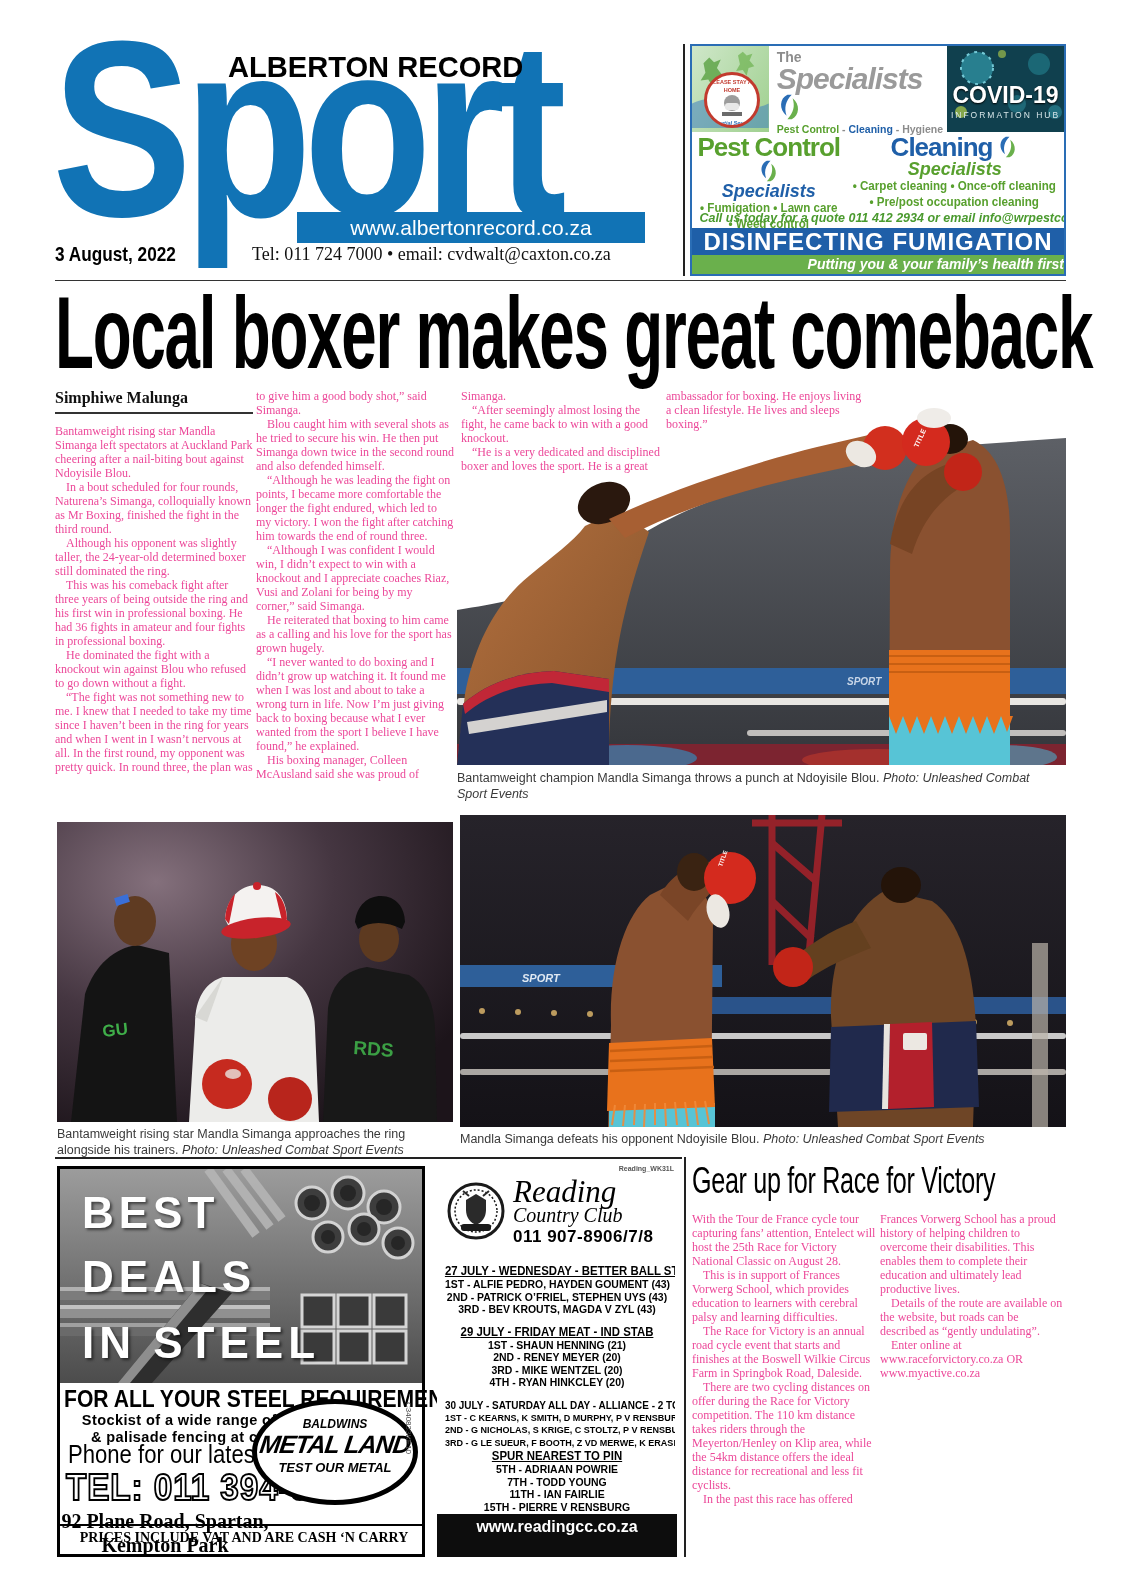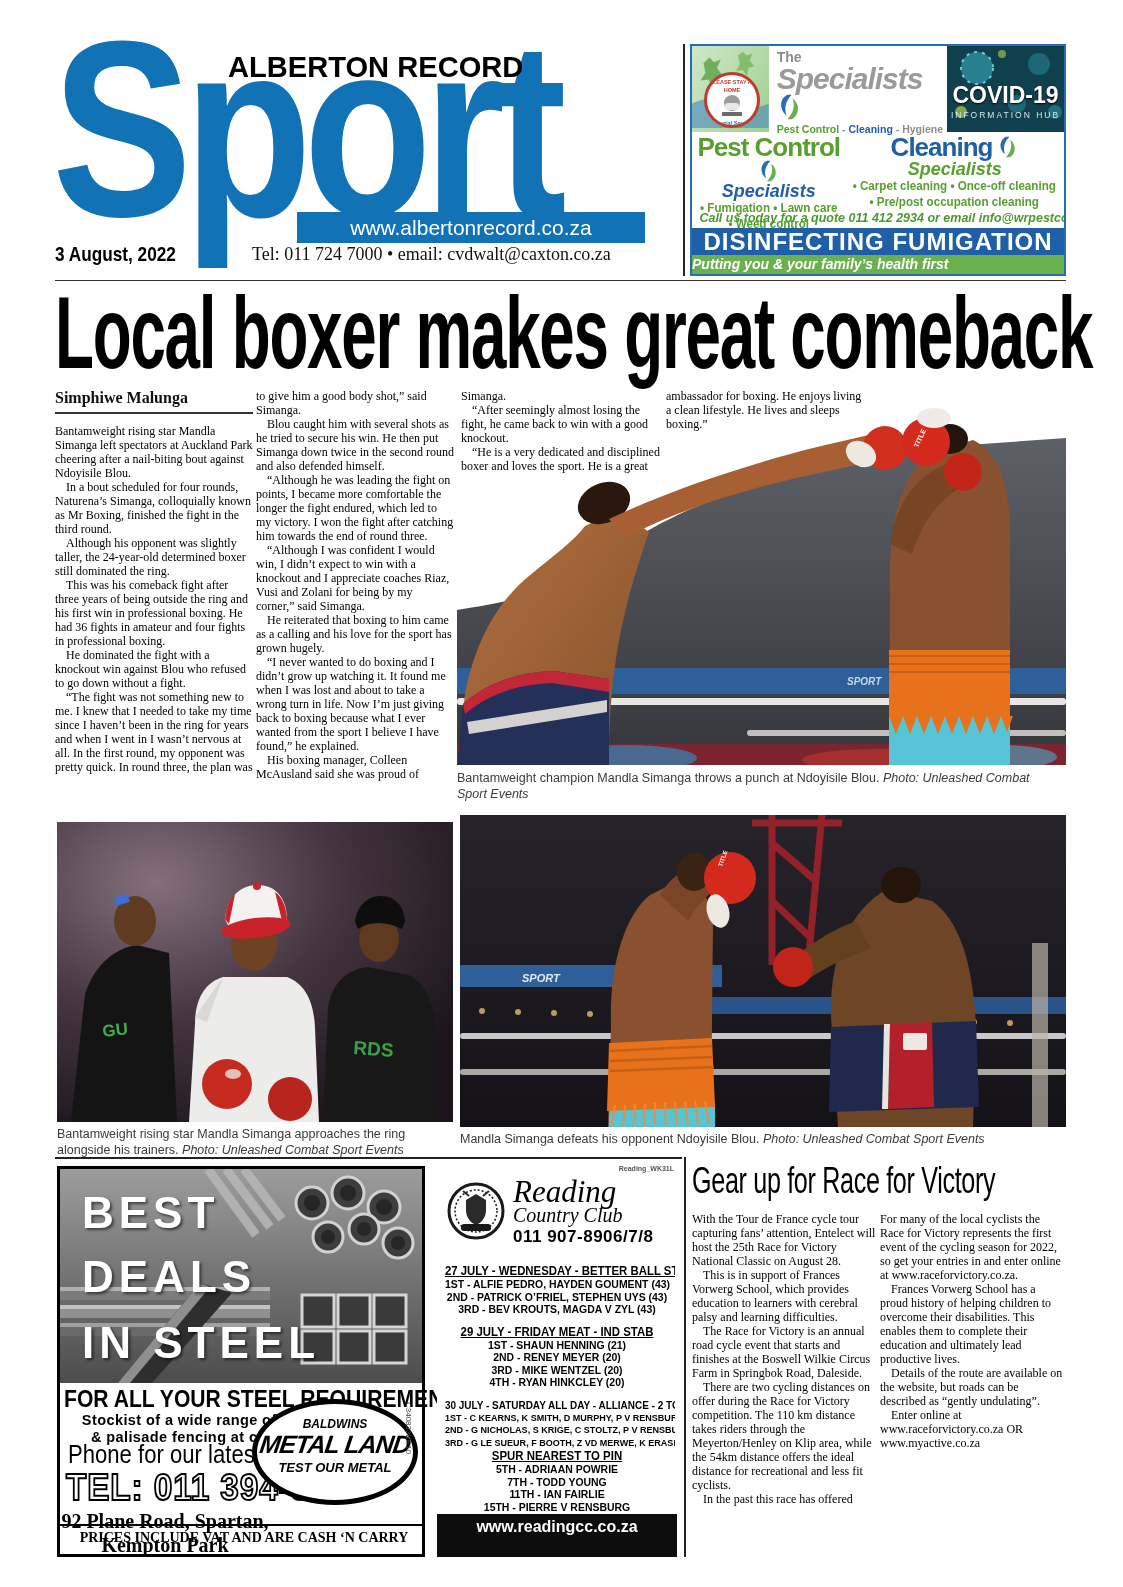--- a/index.html
+++ b/index.html
@@ -35,29 +35,29 @@
   .spec-cols { display:flex; height:76px; }
   .spec-col { flex:1; text-align:center; position:relative; padding-top:2px; }
   .sp-title { font:700 26px/1 "Liberation Sans",sans-serif; letter-spacing:-1px; display:inline-block; vertical-align:middle; }
   .sp-sub { font:italic 700 18px/1 "Liberation Sans",sans-serif; margin-top:0px; }
   .sp-line { font:700 12.5px/1.3 "Liberation Sans",sans-serif; color:#58a02e; transform:scaleX(.93); transform-origin:center; white-space:nowrap; }
   .green-t { color:#58a02e; } .blue-t { color:#1f5fa8; } .gray-t { color:#8c8c8c; }
   .spec-call { height:22px; text-align:center; font:italic 700 13px/20px "Liberation Sans",sans-serif; color:#4a9a2e;
                transform:scaleX(.96); transform-origin:center; white-space:nowrap; }
   .spec-blue { height:28px; background:#1f5fa8; color:#fff; text-align:center;
                font:700 24px/27px "Liberation Sans",sans-serif; letter-spacing:1px; }
-  .spec-green { flex:1; background:#6ab04c; color:#fff; text-align:left; font:italic 700 14px/19px "Liberation Sans",sans-serif; }
+  .spec-green { flex:1; background:#6ab04c; color:#fff; text-align:right; font:italic 700 14px/19px "Liberation Sans",sans-serif; }
   .leaf { display:inline-block; vertical-align:middle; }
 
   
   .headline { left:55px; top:282px; font:700 102px/1 "Liberation Sans",sans-serif; letter-spacing:-2px;
               transform:scaleX(.625); transform-origin:left top; white-space:nowrap; color:#000; }
   .byline { left:55px; top:390px; font:700 16px/1 "Liberation Serif",serif; color:#111; }
   .byline-rule { left:55px; top:412px; width:198px; height:2px; background:#333; }
-  .bodycol { font:400 12px/14px "Liberation Serif",serif; color:#000000; overflow:hidden; }
+  .bodycol { font:400 12px/14px "Liberation Serif",serif; color:#ec4899; overflow:hidden; }
   .bodycol p { margin:0; }
   .bodycol p + p { text-indent: 11px; }
   .caption { font:400 12.5px/16px "Liberation Sans",sans-serif; color:#3a3a3a; }
   .caption i { font-style:italic; }
 
   .photo { overflow:hidden; background:#ddd; }
   .photo svg { display:block; width:100%; height:100%; }
 
   
   .steel-ad { left:57px; top:1166px; width:368px; height:391px; border:3px solid #000; background:#fff; position:absolute; }
@@ -501,19 +501,18 @@
 
   <div class="abs race-h">Gear up for Race for Victory</div>
   <div class="abs bodycol" style="left:692px; top:1212px; width:184px; height:345px;">
     <p>With the Tour de France cycle tour capturing fans’ attention, Entelect will host the 25th Race for Victory National Classic on August 28.</p>
     <p>This is in support of Frances Vorwerg School, which provides education to learners with cerebral palsy and learning difficulties.</p>
     <p>The Race for Victory is an annual road cycle event that starts and finishes at the Boswell Wilkie Circus Farm in Springbok Road, Daleside.</p>
     <p>There are two cycling distances on offer during the Race for Victory competition. The 110 km distance takes riders through the Meyerton/Henley on Klip area, while the 54km distance offers the ideal distance for recreational and less fit cyclists.</p>
     <p>In the past this race has offered</p>
   </div>
   <div class="abs bodycol" style="left:880px; top:1212px; width:186px; height:345px;">
-    <p>For many of the local cyclists the Race for Victory represents the first event of the cycling season for 2022, so get your entries in and enter online at www.raceforvictory.co.za.</p>
     <p>Frances Vorwerg School has a proud history of helping children to overcome their disabilities. This enables them to complete their education and ultimately lead productive lives.</p>
     <p>Details of the route are available on the website, but roads can be described as “gently undulating”.</p>
     <p>Enter online at www.raceforvictory.co.za OR www.myactive.co.za</p>
   </div>
 
 </div>
 
 </body></html>

